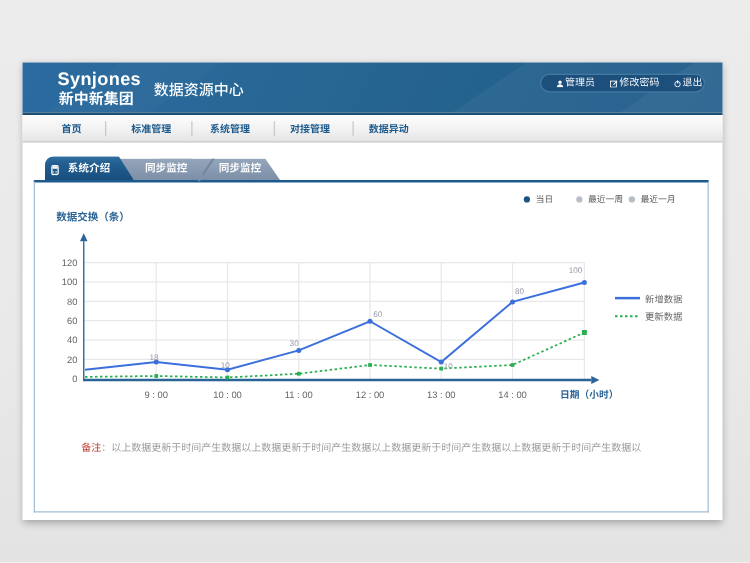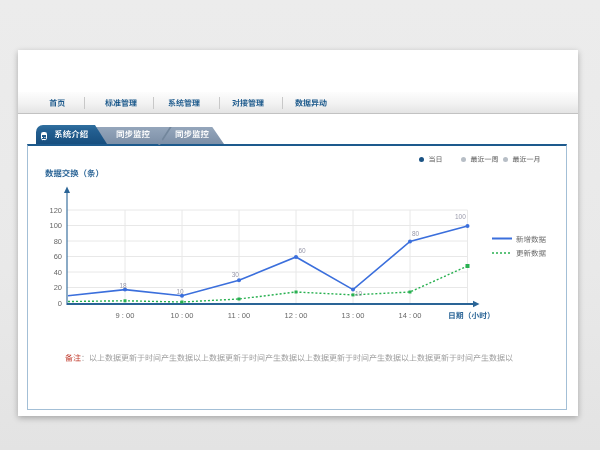--- a/index.html
+++ b/index.html
@@ -40,20 +40,40 @@
   #panel { position:absolute; left:9px; top:93.5px; width:540px; height:266px; background:#fff;
     border:1px solid #a3bfd6; border-top:2px solid #1d5a8d; }
   .dot { position:absolute; width:5px; height:5px; border-radius:50%; }
   svg.chart { position:absolute; left:0; top:0; }
   text { font-family:"Liberation Sans", sans-serif; }
 </style>
 </head>
 <body>
 <div id="page">
   <div id="win">
+    <div id="hdr">
+      <div class="diag1"></div>
+      <div class="diag3"></div>
+      <div class="diag2"></div>
+      <div id="logo-en">Synjones</div>
+      <div id="pill">
+        <svg style="left:12px;" width="6" height="6" viewBox="0 0 10 10">
+            <circle cx="5" cy="3" r="2.2" fill="#fff"></circle>
+            <path d="M0.8 9.5 C0.8 6.6 3 5.6 5 5.6 C7 5.6 9.2 6.6 9.2 9.5 Z" fill="#fff"></path>
+          </svg>
+        <svg style="left:55px;" width="6" height="6" viewBox="0 0 10 10">
+            <rect x="0.5" y="1.5" width="8" height="8" fill="none" stroke="#fff" stroke-width="1.2"></rect>
+            <path d="M4 6 L9 0.5 L10 1.8 L5.2 6.8 Z" fill="#fff"></path>
+          </svg>
+        <svg style="left:106px;" width="6" height="6" viewBox="0 0 10 10">
+            <circle cx="5" cy="5.5" r="3.6" fill="none" stroke="#fff" stroke-width="1.2"></circle>
+            <rect x="4.4" y="0.5" width="1.4" height="4" fill="#fff"></rect>
+          </svg>
+      </div>
+    </div>
     <div id="nav">
       <div class="sep" style="left:66px;"></div>
       <div class="sep" style="left:135px;"></div>
       <div class="sep" style="left:201px;"></div>
       <div class="sep" style="left:264px;"></div>
     </div>
     <div id="tabs">
       <div class="tab" id="tab3"></div>
       <div id="tabsep"></div>
       <div class="tab" id="tab2"></div>

